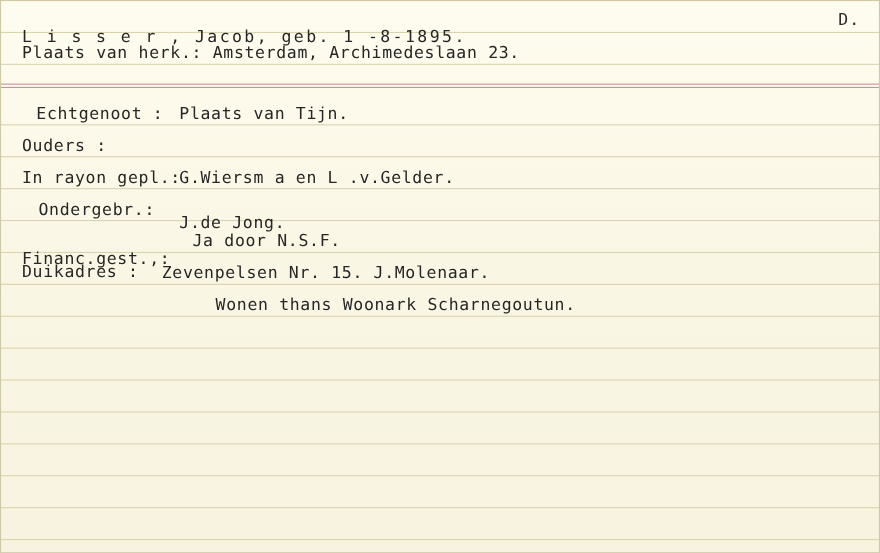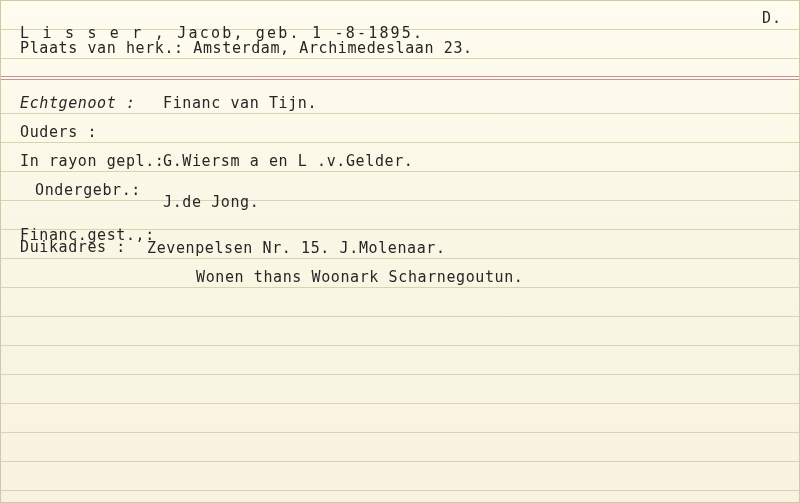--- a/index.html
+++ b/index.html
@@ -105,33 +105,34 @@
   <div class="rule-line" style="top:432px;"></div>
   <div class="rule-line" style="top:461px;"></div>
   <div class="rule-line" style="top:490px;"></div>
 
   <div id="header-corner">D.</div>
 
   <div class="text-line spaced-name" style="left:20px; top:24px;">L i s s e r , Jacob, geb. 1 -8-1895.</div>
 
   <div class="text-line" style="left:20px; top:39px;">Plaats van herk.: Amsterdam, Archimedeslaan 23.</div>
 
-  <div class="text-line" style="left:20px; top:94px;font-style:italic;">Echtgenoot :</div>
-  <div class="text-line" style="left:163px; top:94px;">Financ van Tijn.</div>
+  <div class="text-line" style="left:33px; top:94px;">Echtgenoot :</div>
+  <div class="text-line" style="left:163px; top:94px;">Plaats van Tijn.</div>
 
   <div class="text-line" style="left:20px; top:123px;">Ouders :</div>
   <div class="text-line" style="left:163px; top:123px;"></div>
 
   <div class="text-line" style="left:20px; top:152px;">In rayon gepl.:</div>
   <div class="text-line" style="left:163px; top:152px;">G.Wiersm a en L .v.Gelder.</div>
 
   <div class="text-line" style="left:35px; top:181px;">Ondergebr.:</div>
   <div class="text-line" style="left:163px; top:181px;margin-top:12px;">J.de Jong.</div>
 
   <div class="text-line" style="left:20px; top:210px;margin-top:16px;">Financ.gest.,:</div>
+  <div class="text-line" style="left:175px; top:210px;">Ja door N.S.F.</div>
 
   <div class="text-line" style="left:20px; top:238px;">Duikadres :</div>
   <div class="text-line" style="left:147px; top:239px;">Zevenpelsen Nr. 15. J.Molenaar.</div>
 
   <div class="text-line" style="left:196px; top:268px;">Wonen thans Woonark Scharnegoutun.</div>
 
   <div id="card-border"></div>
 </div>
 
 </body></html>

